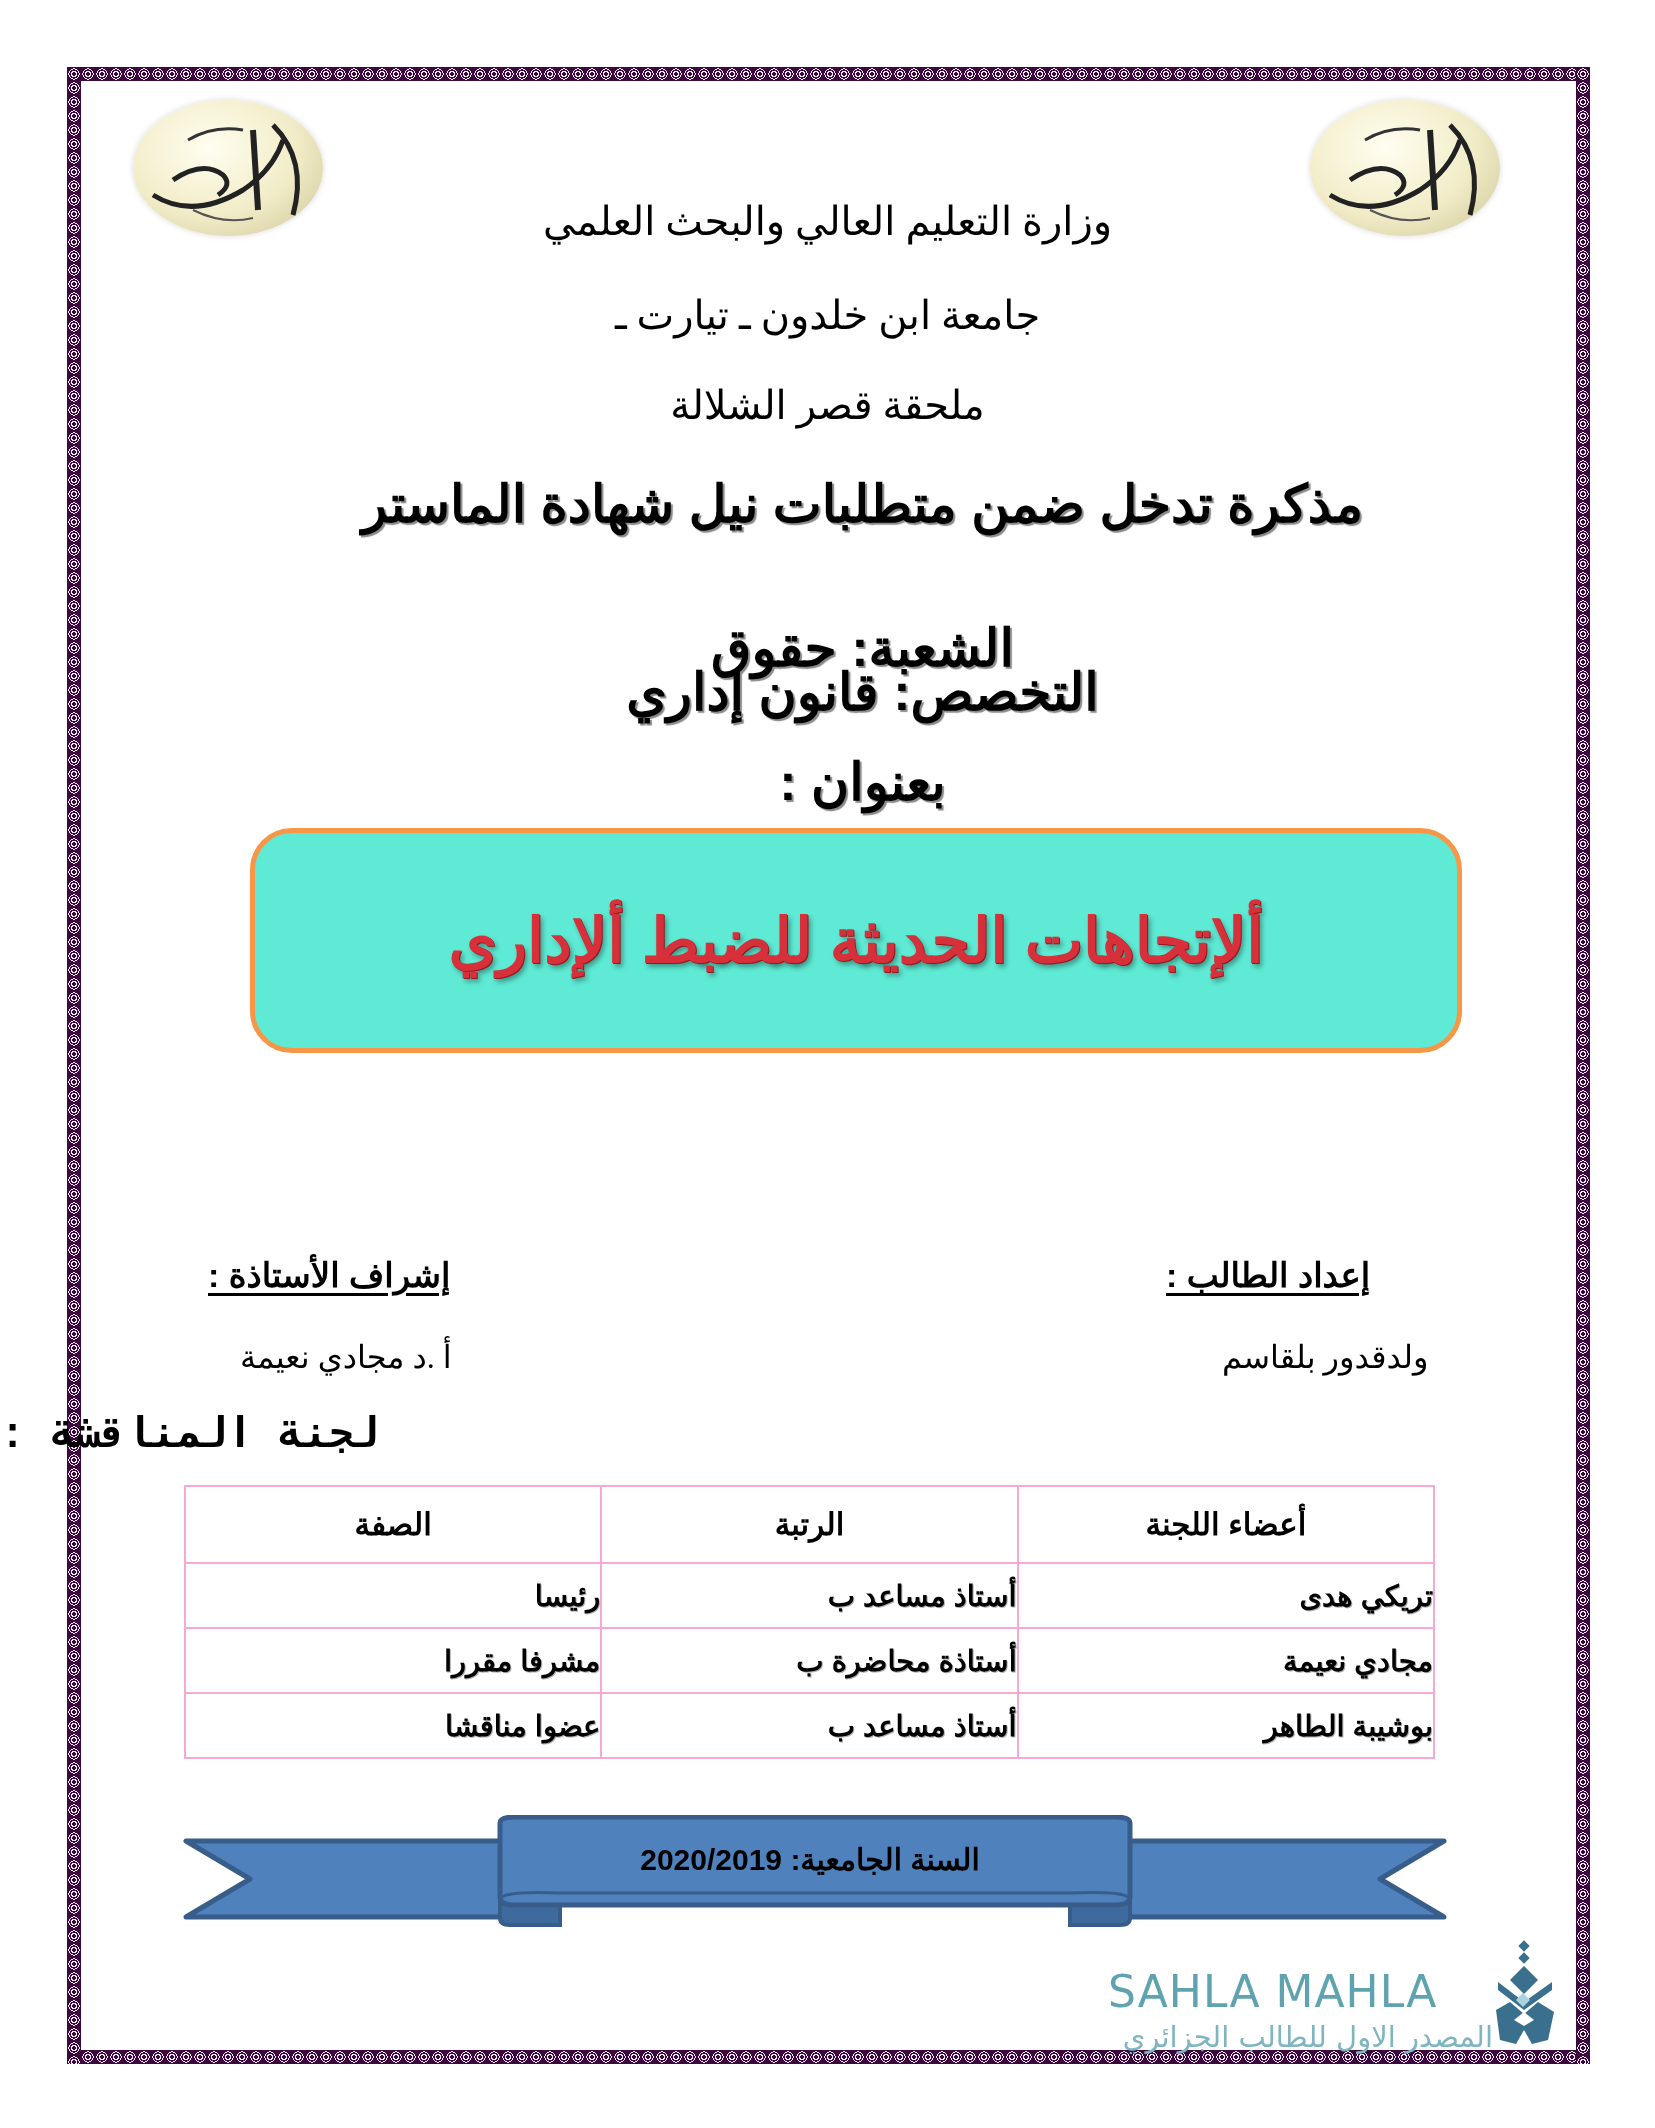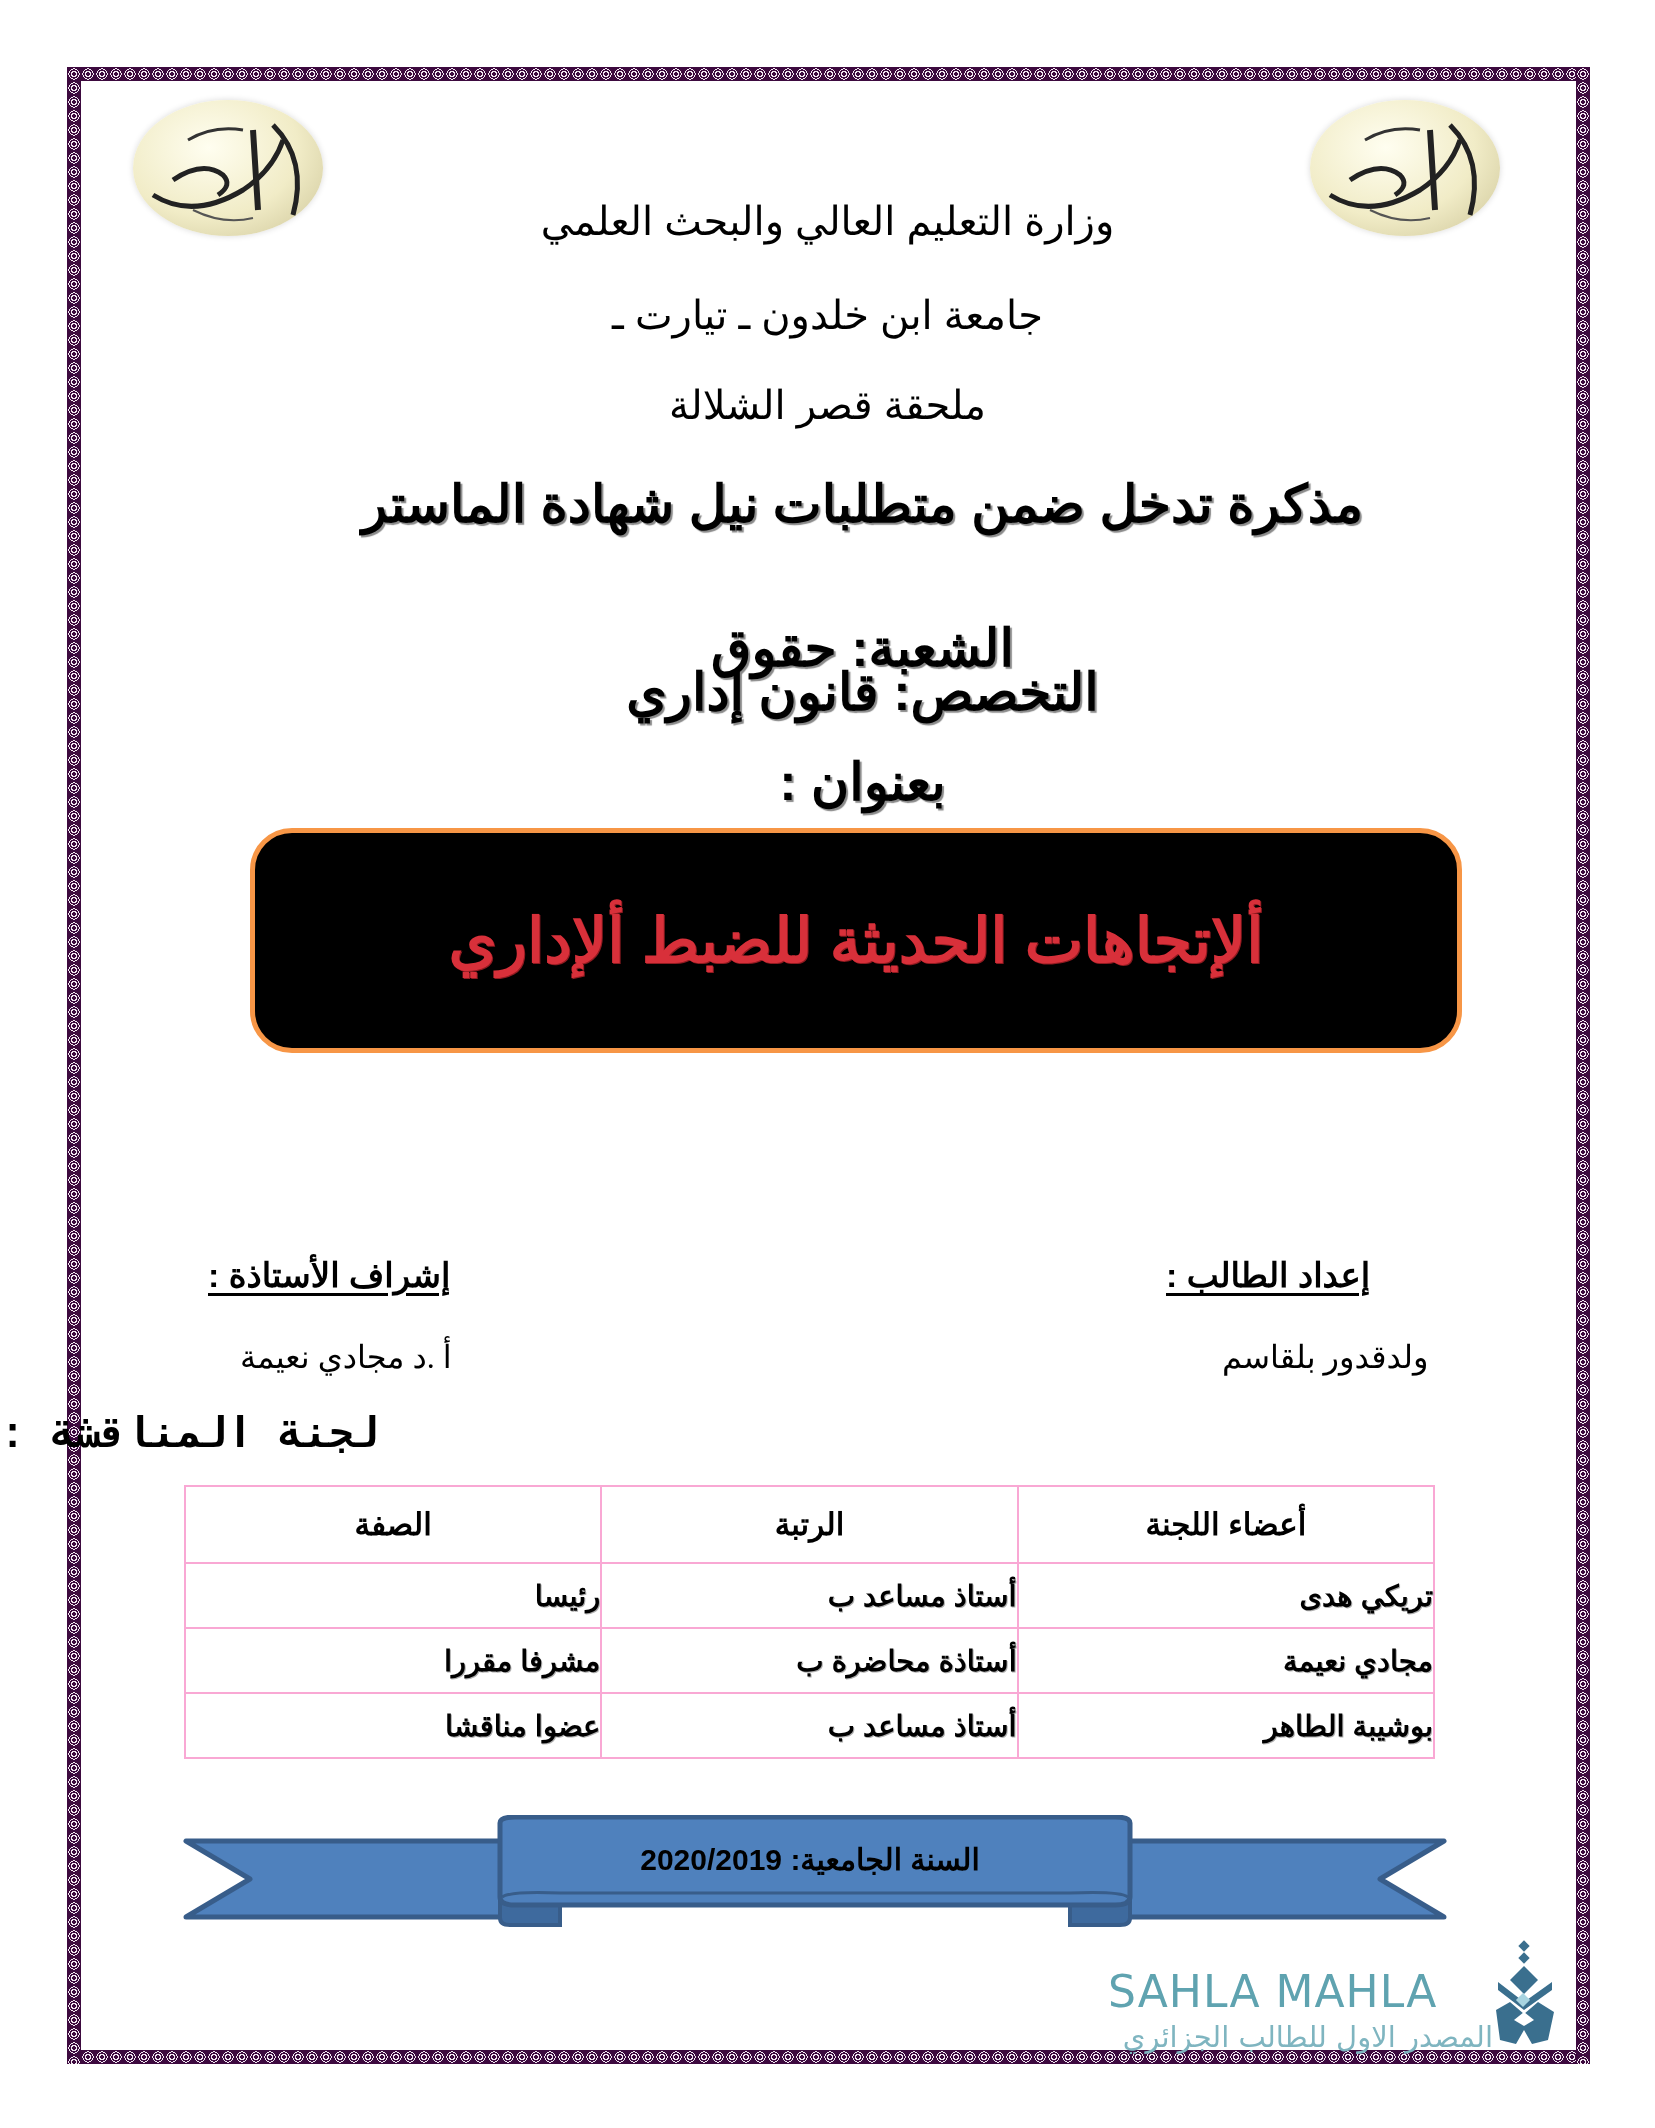--- a/index.html
+++ b/index.html
@@ -14,25 +14,25 @@
   .frame-right { left:1576px; top:67px; width:14px; height:1997px; }
 
   .seal { position:absolute; width:190px; height:136px; border-radius:50%;
     background: radial-gradient(ellipse at 40% 35%, #fffef0 0%, #f1ecc7 55%, #d8d1a6 85%, #eeeee0 100%);
     box-shadow: 0 0 6px rgba(0,0,0,0.15); overflow:hidden; }
   .seal-left { left:133px; top:100px; }
   .seal-right { left:1310px; top:100px; }
   .seal svg { position:absolute; left:0; top:0; }
 
   .line { position:absolute; left:0; width:1655px; text-align:center; direction:rtl; white-space:nowrap; }
-  .plain { font-family:Liberation Sans, sans-serif; font-size:40px; }
+  .plain { font-family:Liberation Serif, serif; font-size:40px; }
   .boldh { font-family:"Liberation Sans", sans-serif; font-weight:bold; font-size:52px; text-shadow:2px 2px 1px #8a8a8a;padding-left:35px; }
 
   .title-box { position:absolute; left:250px; top:828px; width:1212px; height:225px;
-    border:5px solid #f79646; border-radius:42px; box-sizing:border-box; background:#000000; }
+    border:5px solid #f79646; border-radius:42px; box-sizing:border-box; background:#5eead4; }
   .title-text { position:absolute; left:0; top:0; width:100%; height:100%; display:flex; align-items:center; justify-content:center;
     direction:rtl; font-family:"Liberation Sans", sans-serif; font-weight:bold; font-size:62px; color:#d8303a;
     text-shadow: 1px 1px 0 #8f1a20, 3px 4px 5px rgba(0,0,0,0.35); }
 
   .sec-head { position:absolute; direction:rtl; font-family:"Liberation Sans", sans-serif; font-weight:bold; font-size:34px;
     text-decoration:underline; text-underline-offset:6px; white-space:nowrap; }
   .sec-name { position:absolute; direction:rtl; font-family:"Liberation Serif", serif; font-size:32px; white-space:nowrap; }
 
   .committee-head { position:absolute; left:0; top:1408px; width:1655px; text-align:left; direction:rtl;
     font-family:Liberation Mono, monospace; font-weight:bold; font-size:42px; }

